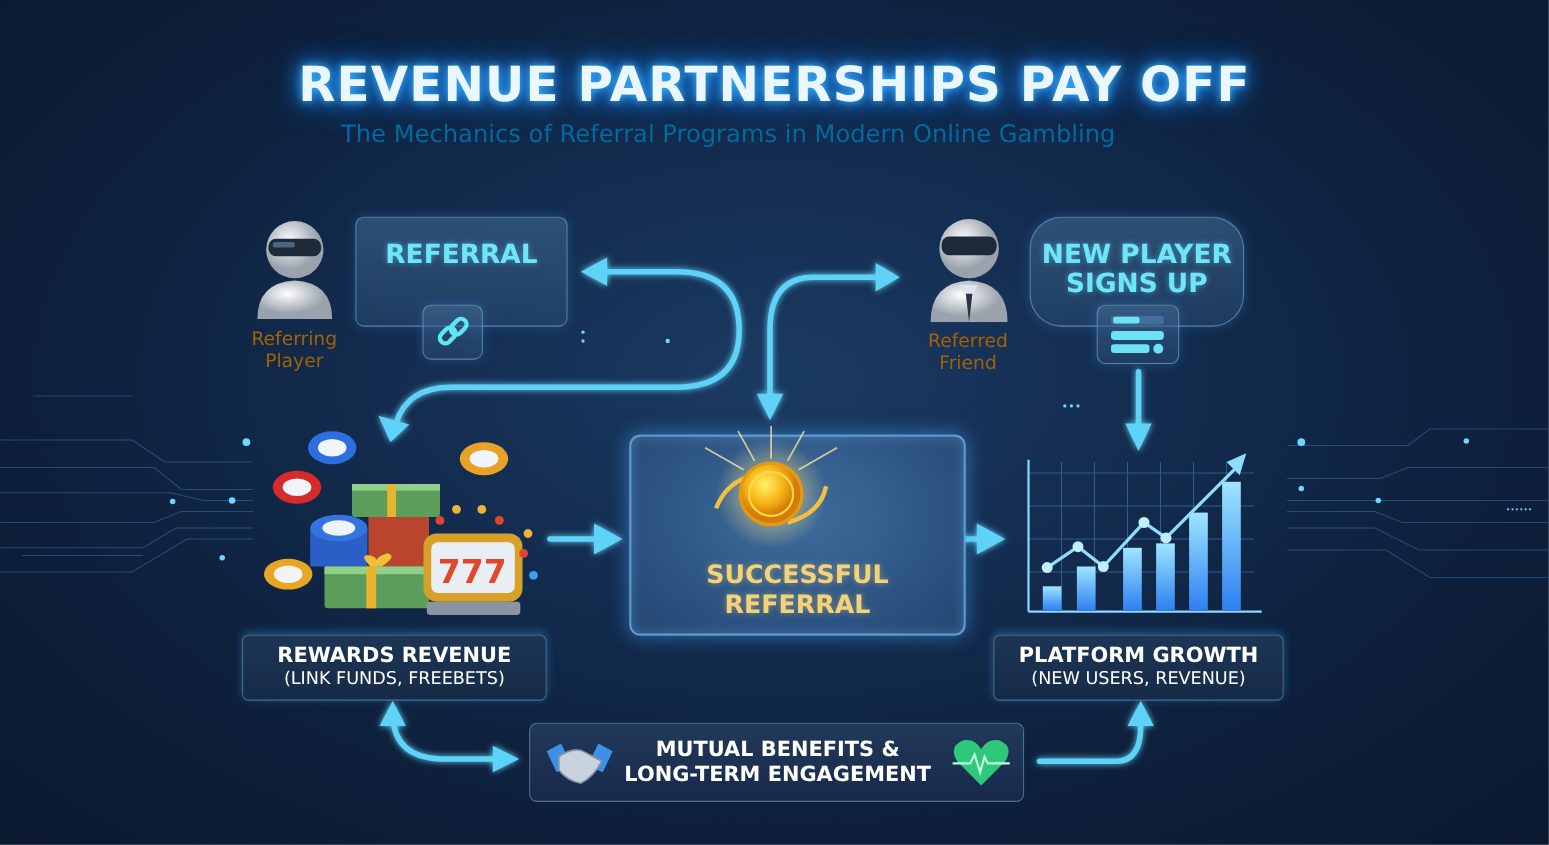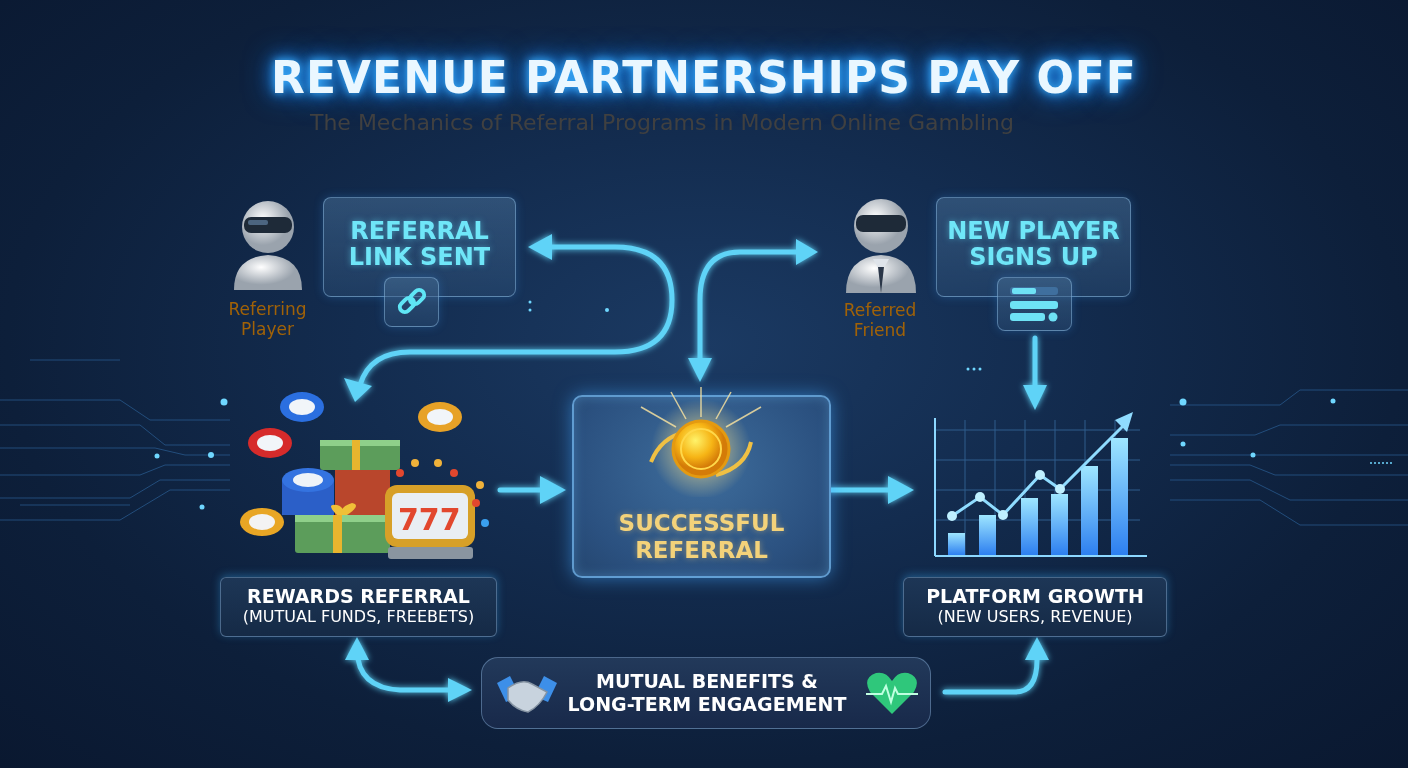--- a/index.html
+++ b/index.html
@@ -3,37 +3,37 @@
 <meta charset="utf-8">
 <style>
   html,body{margin:0;padding:0;}
   body{width:1408px;height:768px;overflow:hidden;position:relative;
     background:radial-gradient(ellipse at 50% 45%, #1b3a63 0%, #132c4f 35%, #0d1f3a 70%, #0a1830 100%);
     font-family:"DejaVu Sans","Liberation Sans",sans-serif;color:#fff;}
   .abs{position:absolute;}
   svg.layer{position:absolute;left:0;top:0;width:1408px;height:768px;}
   .title{left:0;width:1408px;top:52px;text-align:center;font-weight:bold;font-size:44px;letter-spacing:1px;
     color:#eaf7ff;text-shadow:0 0 8px #3fb4ff,0 0 18px #1e8fff,0 0 30px #1273e0;}
-  .subtitle{left:0;width:1324px;top:110px;text-align:center;font-size:22px;color:#404040;}
+  .subtitle{left:0;width:1324px;top:110px;text-align:center;font-size:22px;color:#0369a1;}
   .card{border:1.5px solid rgba(150,200,240,0.45);border-radius:8px;
     background:linear-gradient(180deg,rgba(70,110,150,0.55),rgba(45,80,120,0.45));
     box-shadow:0 0 10px rgba(60,160,255,0.25);}
   .cyan-text{color:#6fe6f8;font-weight:bold;font-size:24px;text-align:center;line-height:26px;
     text-shadow:0 0 6px rgba(100,230,255,0.5);}
   .label-sm{font-size:17px;text-align:center;color:#a16207;line-height:20px;}
   .dark-card{border:1.5px solid rgba(140,180,220,0.45);border-radius:6px;
     background:linear-gradient(180deg,#1d3656,#152a46);box-shadow:0 -2px 8px rgba(60,180,255,0.35);}
   .dark-card .l1{font-weight:bold;font-size:19px;text-align:center;color:#fff;line-height:22px;}
   .dark-card .l2{font-size:16px;text-align:center;color:#fff;line-height:20px;}
   .success{border:2px solid rgba(120,190,245,0.7);border-radius:10px;
     background:radial-gradient(ellipse at 50% 40%, #3e6d9c, #2b5180 70%, #24456e);
-    box-shadow:0 0 18px rgba(70,170,255,0.55), inset 0 0 12px rgba(120,200,255,0.3);}
+    box-shadow:0 0 18px rgba(70,170,255,0.55), inset 0 0 12px rgba(120,200,255,0.3);padding-left:47px;}
   .gold-text{color:#f3d27a;font-weight:bold;font-size:23px;text-align:center;line-height:27px;
     text-shadow:0 0 6px rgba(255,210,110,0.45);}
-  .bottom-card{border:1.5px solid rgba(140,180,220,0.45);border-radius:17px;
+  .bottom-card{border:1.5px solid rgba(140,180,220,0.45);border-radius:7px;
     background:linear-gradient(180deg,#22395a,#18294a);}
   .bottom-card .txt{font-weight:bold;font-size:19px;line-height:23px;text-align:center;color:#fff;}
 </style>
 </head>
 <body>
 
 <svg class="layer" viewBox="0 0 1408 768">
   <g stroke="#2b5f95" stroke-width="1" fill="none" opacity="0.7">
     <path d="M0 400 H120 L150 420 H230"></path>
     <path d="M0 425 H140 L165 445 H230"></path>
@@ -124,21 +124,20 @@
     <rect x="20" y="25" width="20" height="5" rx="2" fill="#6a8db0" opacity="0.6"></rect>
   </svg>
 </div>
 <div class="abs label-sm" style="left:210px;top:299px;width:115px;">
   <div>Referring</div>
   <div>Player</div>
 </div>
 
 <div class="abs card" style="left:323px;top:197px;width:191px;height:98px;">
   <div class="cyan-text" style="margin-top:20px;">REFERRAL</div>
-  <div class="cyan-text">LINK SENT</div>
 </div>
 <div class="abs card" style="left:384px;top:277px;width:53px;height:48px;">
   <svg width="53" height="48" viewBox="0 0 53 48">
     <g stroke="#5fe6f5" stroke-width="4" fill="none" stroke-linecap="round">
       <rect x="14" y="22" width="16" height="10" rx="5" transform="rotate(-45 22 27)"></rect>
       <rect x="24" y="14" width="16" height="10" rx="5" transform="rotate(-45 32 19)"></rect>
     </g>
   </svg>
 </div>
 
@@ -149,21 +148,21 @@
     <path d="M38 74 L41 100 L44 74 Z" fill="#2a3648"></path>
     <circle cx="41" cy="33" r="27" fill="url(#silv)"></circle>
     <rect x="16" y="22" width="50" height="17" rx="7" fill="#1e2a38"></rect>
   </svg>
 </div>
 <div class="abs label-sm" style="left:820px;top:300px;width:120px;">
   <div>Referred</div>
   <div>Friend</div>
 </div>
 
-<div class="abs card" style="left:936px;top:197px;width:193px;height:98px;">
+<div class="abs card" style="left:936px;top:197px;width:193px;height:98px;border-radius:29px;">
   <div class="cyan-text" style="margin-top:20px;">NEW PLAYER</div>
   <div class="cyan-text">SIGNS UP</div>
 </div>
 <div class="abs card" style="left:997px;top:277px;width:73px;height:52px;">
   <svg width="73" height="52" viewBox="0 0 73 52">
     <rect x="12" y="9" width="48" height="8" rx="3" fill="#3f6f9e"></rect>
     <rect x="14" y="10" width="24" height="6" rx="2" fill="#6ee2f5"></rect>
     <rect x="12" y="23" width="48" height="8" rx="3" fill="#6ee2f5"></rect>
     <rect x="12" y="35" width="35" height="8" rx="3" fill="#6ee2f5"></rect>
     <circle cx="55" cy="39" r="4.5" fill="#6ee2f5"></circle>
@@ -275,22 +274,22 @@
         <circle cx="27" cy="116" r="5"></circle>
         <circle cx="55" cy="97" r="5"></circle>
         <circle cx="78" cy="115" r="5"></circle>
         <circle cx="115" cy="75" r="5"></circle>
         <circle cx="135" cy="89" r="5"></circle>
       </g>
   </svg>
 </div>
 
 <div class="abs dark-card" style="left:220px;top:577px;width:275px;height:58px;">
-  <div class="l1" style="margin-top:7px;">REWARDS REFERRAL</div>
-  <div class="l2">(MUTUAL FUNDS, FREEBETS)</div>
+  <div class="l1" style="margin-top:7px;">REWARDS REVENUE</div>
+  <div class="l2">(LINK FUNDS, FREEBETS)</div>
 </div>
 
 <div class="abs dark-card" style="left:903px;top:577px;width:262px;height:58px;">
   <div class="l1" style="margin-top:7px;">PLATFORM GROWTH</div>
   <div class="l2">(NEW USERS, REVENUE)</div>
 </div>
 
 <div class="abs bottom-card" style="left:481px;top:657px;width:448px;height:70px;">
   <svg class="abs" style="left:10px;top:10px;" width="70" height="50" viewBox="0 0 70 50">
     <path d="M5 15 L18 8 L28 28 L14 34 Z" fill="#3d8fe8"></path>

